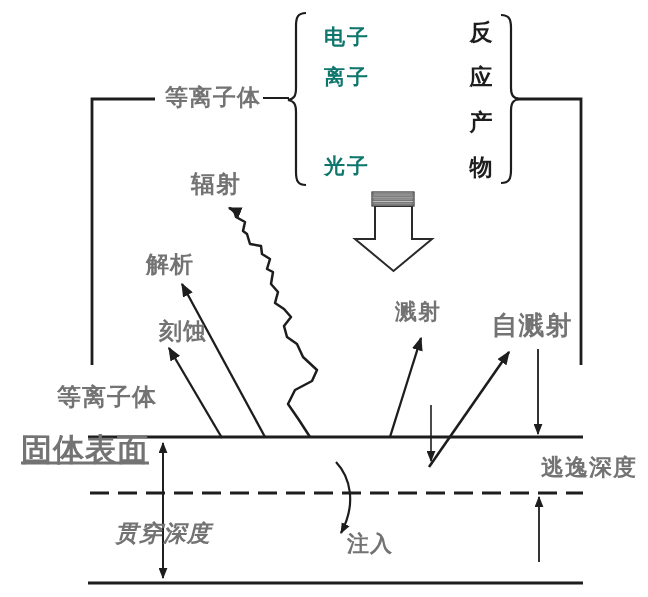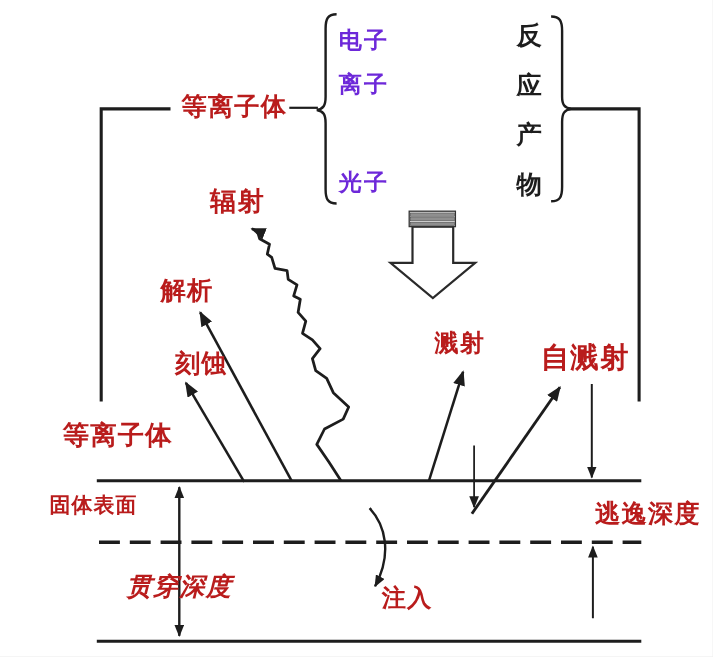--- a/index.html
+++ b/index.html
@@ -6,31 +6,31 @@
   .stage{
     position:relative;
     width:648px;height:597px;
     background:#ffffff;
     font-family:"Liberation Serif","DejaVu Serif",serif;
     overflow:hidden;
   }
   .stage svg{position:absolute;left:0;top:0;}
   .lbl{
     position:absolute;
-    color:#b91c1c;
+    color:#737373;
     font-weight:700;
     white-space:nowrap;
     transform:translate(-50%,-50%);
     line-height:1;
     letter-spacing:1px;
   }
   .species{
     position:absolute;
-    left:308px;
-    color:#6d28d9;
+    left:324px;
+    color:#0f766e;
     font-weight:700;
     font-size:21px;
     white-space:nowrap;
     transform:translateY(-50%);
     line-height:1;
     letter-spacing:2px;
   }
   .prod-col{
     position:absolute;
     left:467px;top:21px;
@@ -114,17 +114,17 @@
   </div>
 
   <div class="lbl" style="left:216px;top:184px;font-size:24px;">辐射</div>
   <div class="lbl" style="left:170px;top:264px;font-size:23px;">解析</div>
   <div class="lbl" style="left:147px;top:331px;font-size:23px;margin-left:36px;">刻蚀</div>
   <div class="lbl" style="left:107px;top:397px;font-size:24px;">等离子体</div>
   <div class="lbl" style="left:418px;top:312px;font-size:22px;">溅射</div>
   <div class="lbl" style="left:532px;top:326px;font-size:26px;">自溅射</div>
   <div class="lbl" style="left:370px;top:544px;font-size:22px;">注入</div>
 
-  <div class="lbl" style="left:85px;top:460px;font-size:19px;">固体表面</div>
+  <div class="lbl" style="left:85px;top:449px;font-size:31px;text-decoration:underline;">固体表面</div>
   <div class="lbl" style="left:163px;top:533px;font-size:23px;font-style:italic;">贯穿深度</div>
   <div class="lbl" style="left:589px;top:467px;font-size:23px;">逃逸深度</div>
 
 </div>
 
 </body></html>

